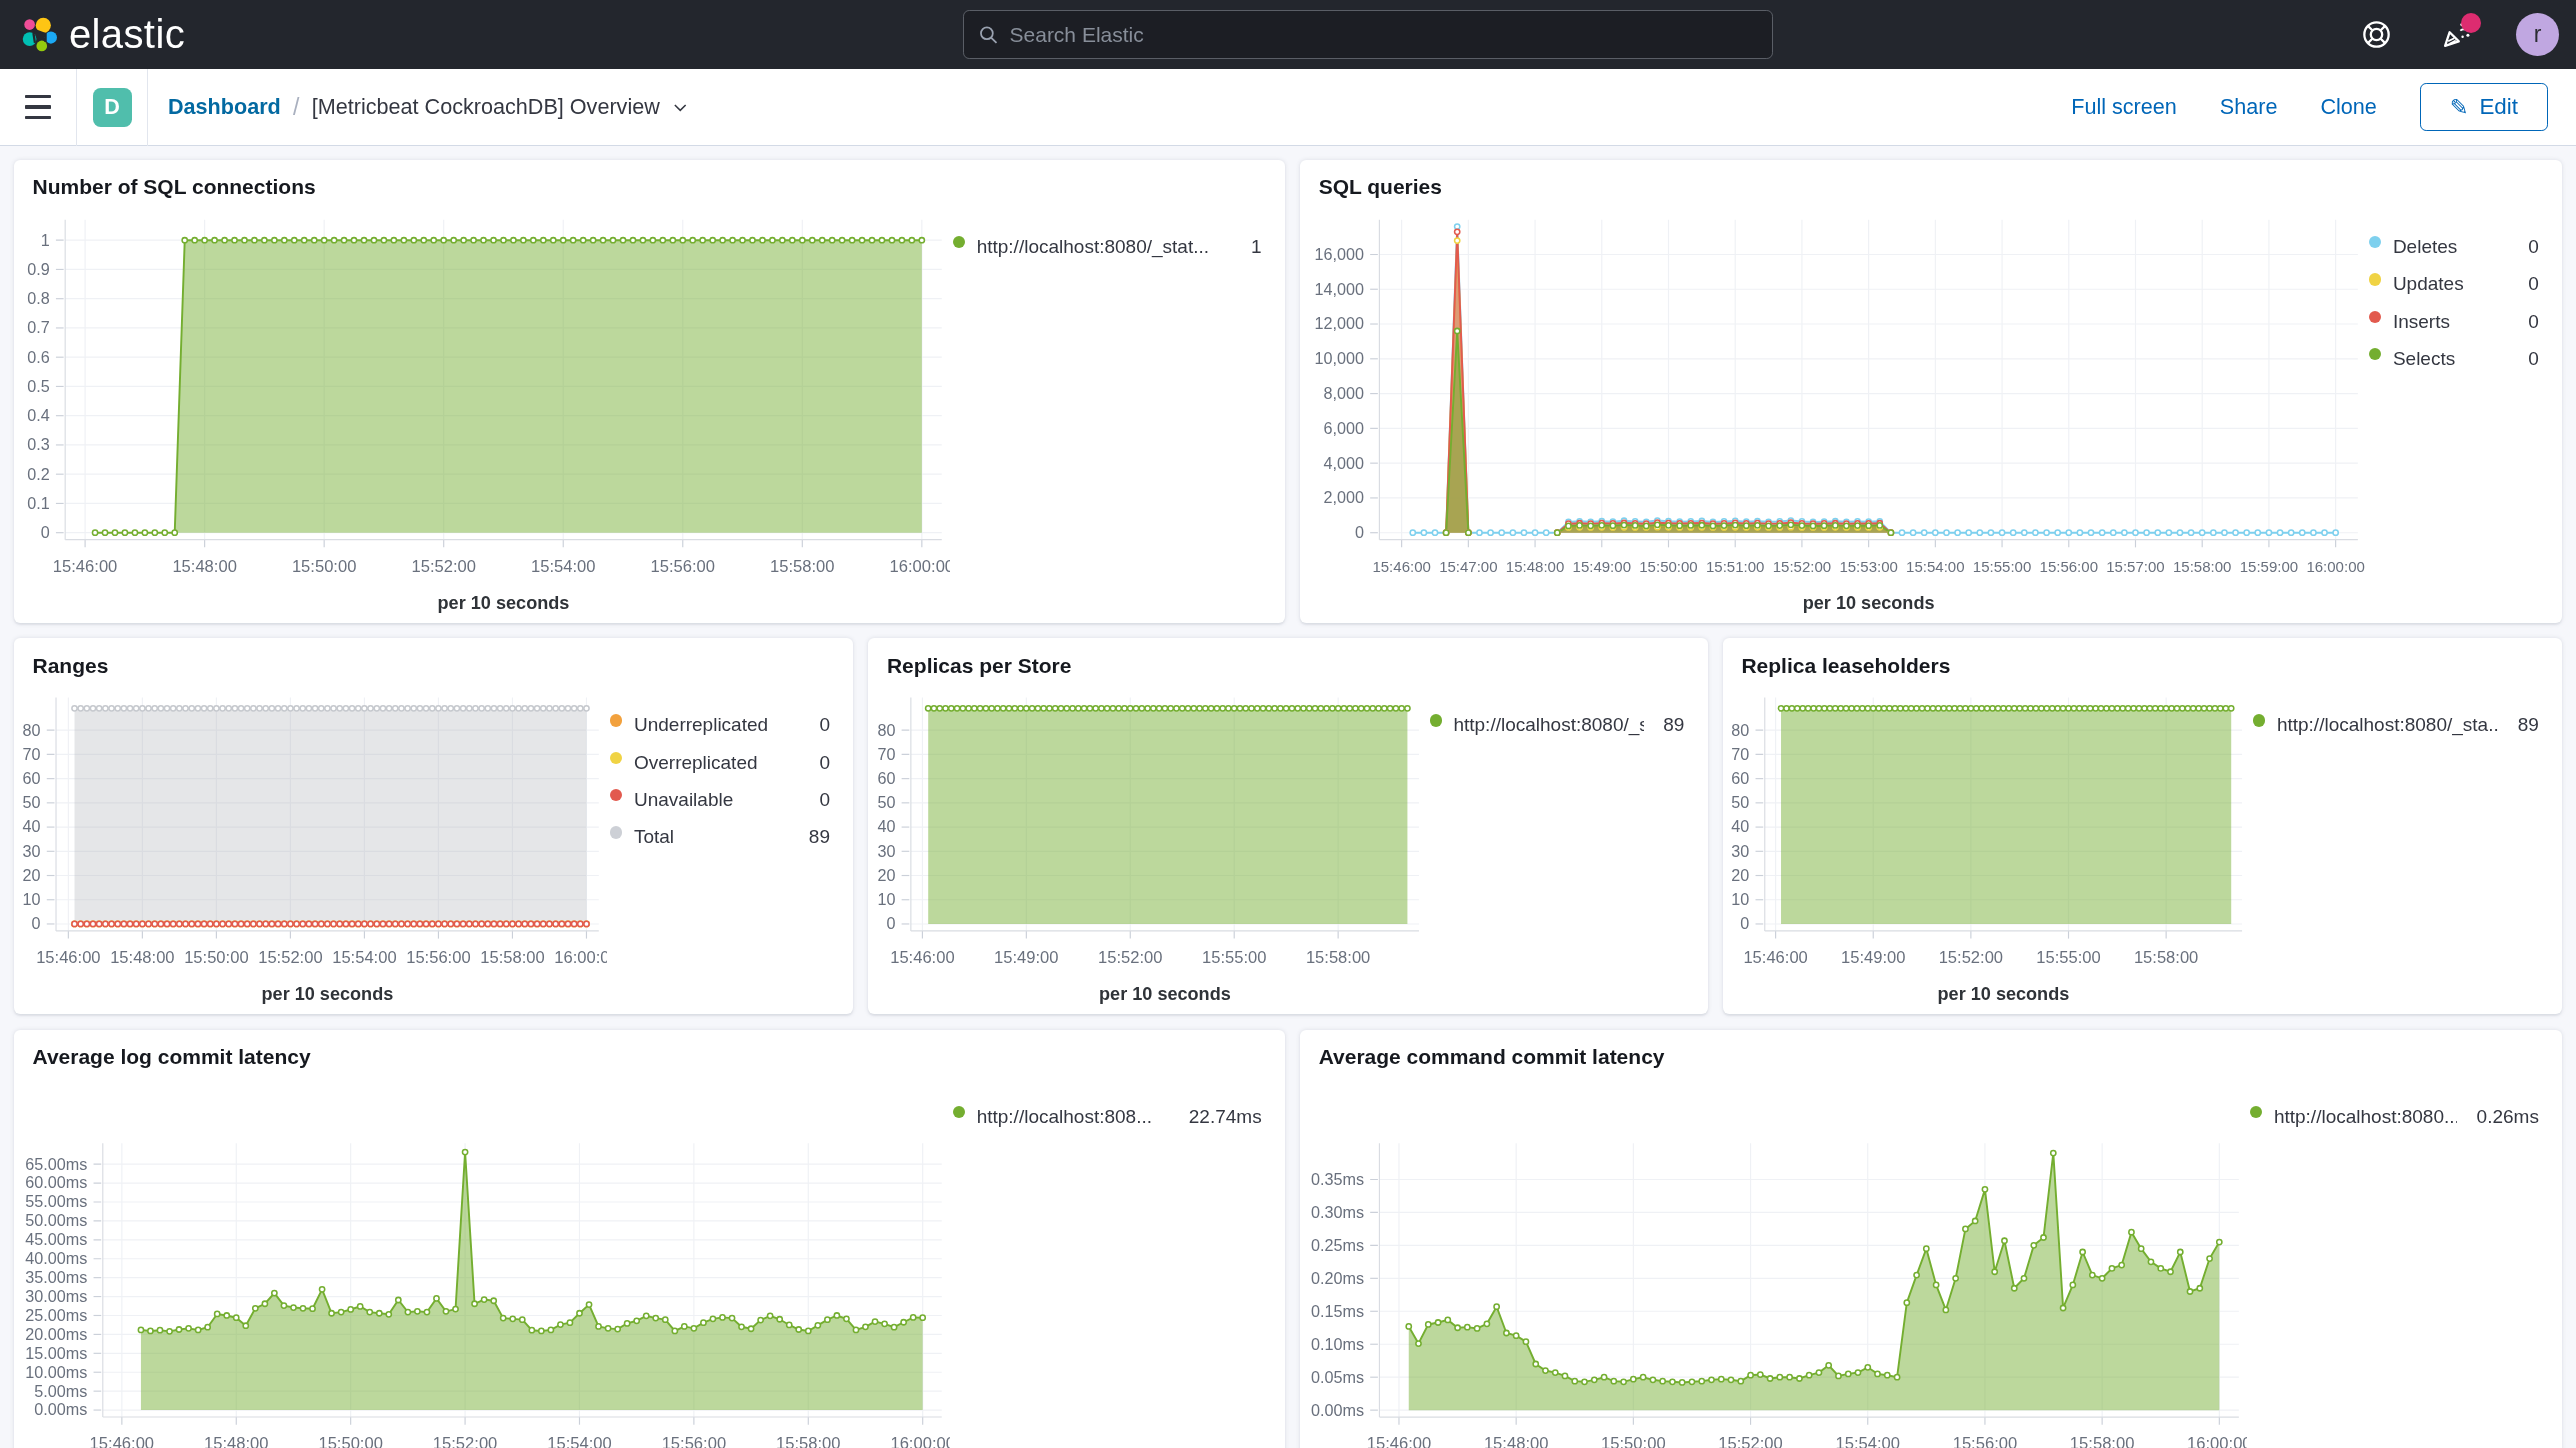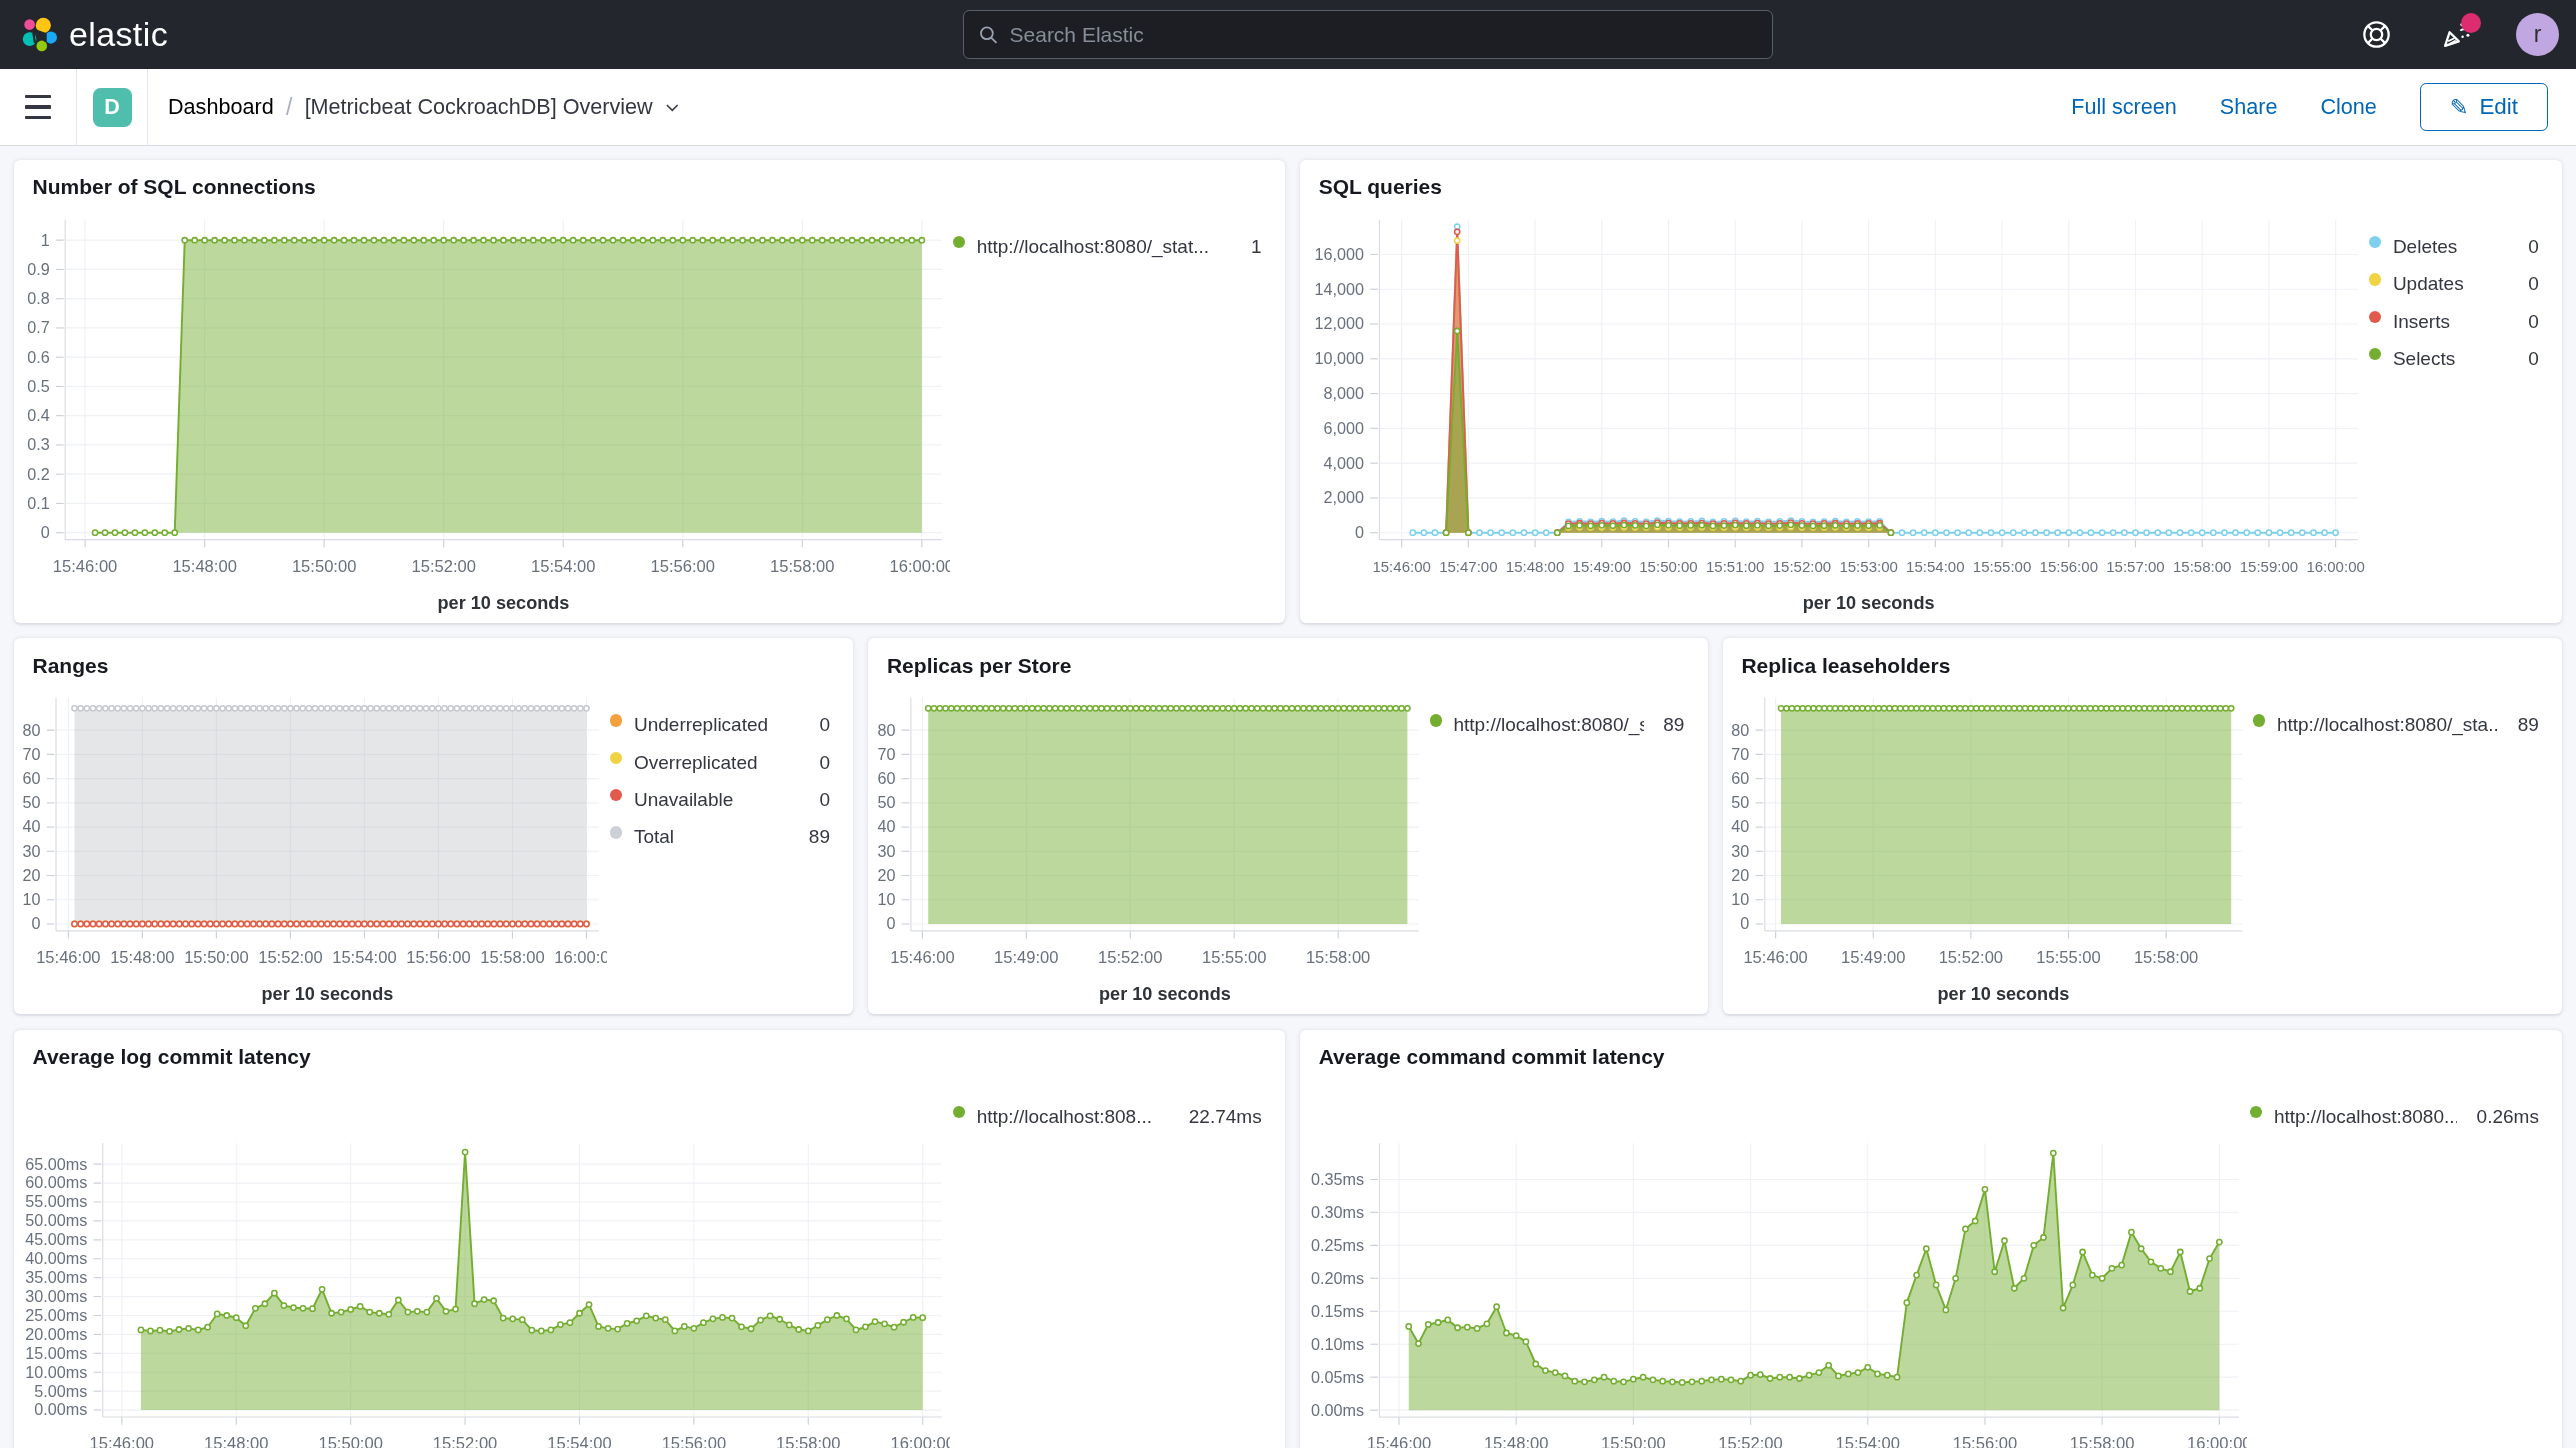--- a/index.html
+++ b/index.html
@@ -1,41 +1,41 @@
 <!DOCTYPE html>
 <html style="font-size:12.3px"><head>
 <meta charset="utf-8">
 <style>
   * { box-sizing: border-box; margin: 0; padding: 0; }
   html,body { width:2576px; height:1448px; overflow:hidden; font-family:"Liberation Sans",sans-serif; background:#F6F7FB; }
 
   
   .topbar { height:69px; background:#23262D; display:flex; align-items:center; padding:0 21.6px; position:relative; }
   .brand { display:flex; align-items:center; gap:12.3px; }
-  .brand-word { color:#fff; font-size:34px; letter-spacing:0.4px; }
+  .brand-word { color:#fff; font-size:40px; letter-spacing:0.4px; }
   .searchbox { position:absolute; left:963px; top:10px; width:810px; height:49px; background:#1C1E24;
                border:0.8px solid #5A5E66; border-radius:6.2px; display:flex; align-items:center; padding:0 14px; gap:10.8px; }
   .searchbox input { background:transparent; border:none; outline:none; color:#D4DAE5; font-size:21px; width:100%; font-family:inherit; }
   .searchbox input::placeholder { color:#878E99; }
   .top-icons { position:absolute; right:17px; top:0; height:69px; display:flex; align-items:center; gap:40px; }
   .icon-btn { position:relative; width:40px; height:40px; display:flex; align-items:center; justify-content:center; cursor:pointer; }
   .notif-dot { position:absolute; right:-4.6px; top:-1.5px; width:20px; height:20px; border-radius:50%; background:#DD2C70; }
   .avatar { width:43px; height:43px; border-radius:50%; background:#C0A7E1; color:#2B2D33; font-size:23px;
             display:flex; align-items:center; justify-content:center; }
 
   
   .toolbar { height:77px; background:#fff; border-bottom:0.8px solid #D3DAE6; display:flex; align-items:center; padding:0 28px 0 0; }
   .hamburger { width:77px; height:77px; display:flex; flex-direction:column; justify-content:center; align-items:center; gap:7px;
                border-right:0.8px solid #E2E6EE; cursor:pointer; }
   .hamburger span { display:block; width:26px; height:3.5px; background:#343741; border-radius:0.8px; }
   .space-badge-wrap { width:71px; height:77px; display:flex; align-items:center; justify-content:center; border-right:0.8px solid #E2E6EE; }
   .space-badge { width:39px; height:39px; border-radius:7.7px; background:#50BEAC; color:#fff; font-size:21.6px; font-weight:700;
                  display:flex; align-items:center; justify-content:center; cursor:pointer; }
   .crumbs { display:flex; align-items:center; gap:12.3px; margin-left:20px; font-size:21.6px; }
-  .crumb-root { color:#000000; cursor:pointer; }
+  .crumb-root { color:#0369a1; cursor:pointer;font-weight:bold; }
   .crumb-sep { color:#A9B0BF; font-size:23px; }
   .crumb-title { color:#343741; display:flex; align-items:center; gap:10.8px; cursor:pointer; }
   .toolbar-actions { margin-left:auto; display:flex; align-items:center; gap:43px; }
   .tb-link { color:#0066B8; font-size:21.6px; cursor:pointer; }
   .edit-btn { display:flex; align-items:center; gap:10.8px; border:1.2px solid #0066B8; color:#0066B8; background:#fff;
               font-size:22.4px; padding:9.3px 29px; border-radius:6.2px; cursor:pointer; font-family:inherit; }
 
   
   .content { padding:14px 14px 16px 14px; }
   .g-row { display:grid; gap:15.4px; margin-bottom:15.4px; }

